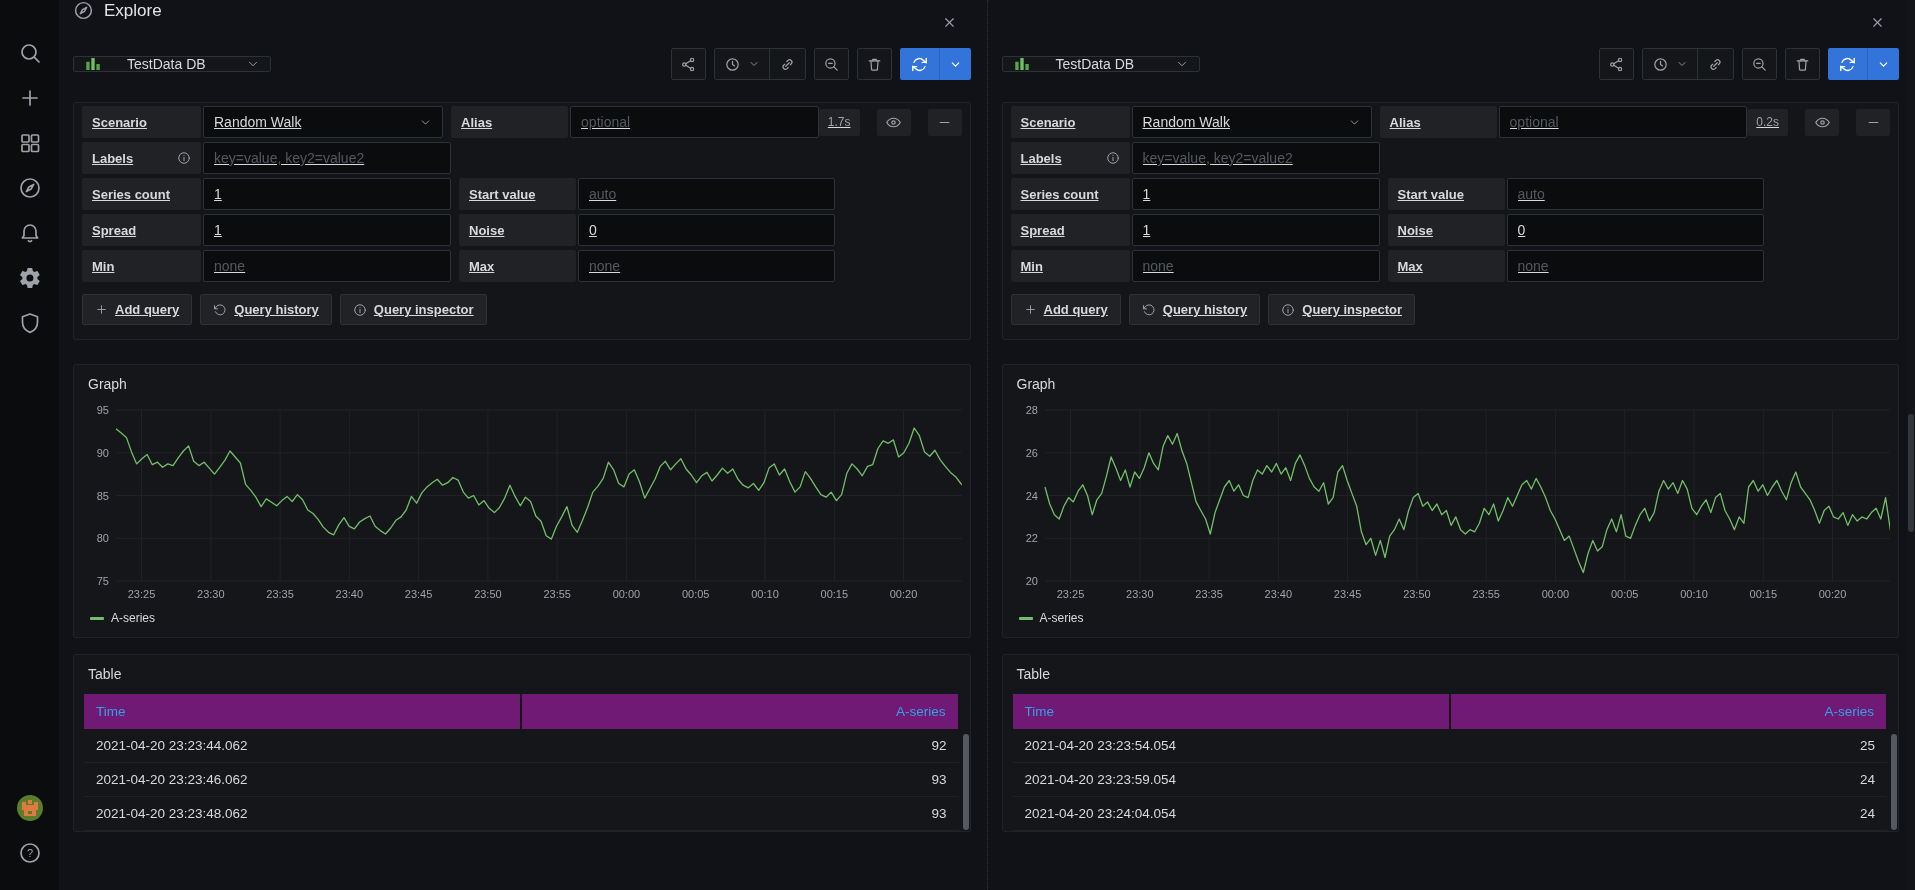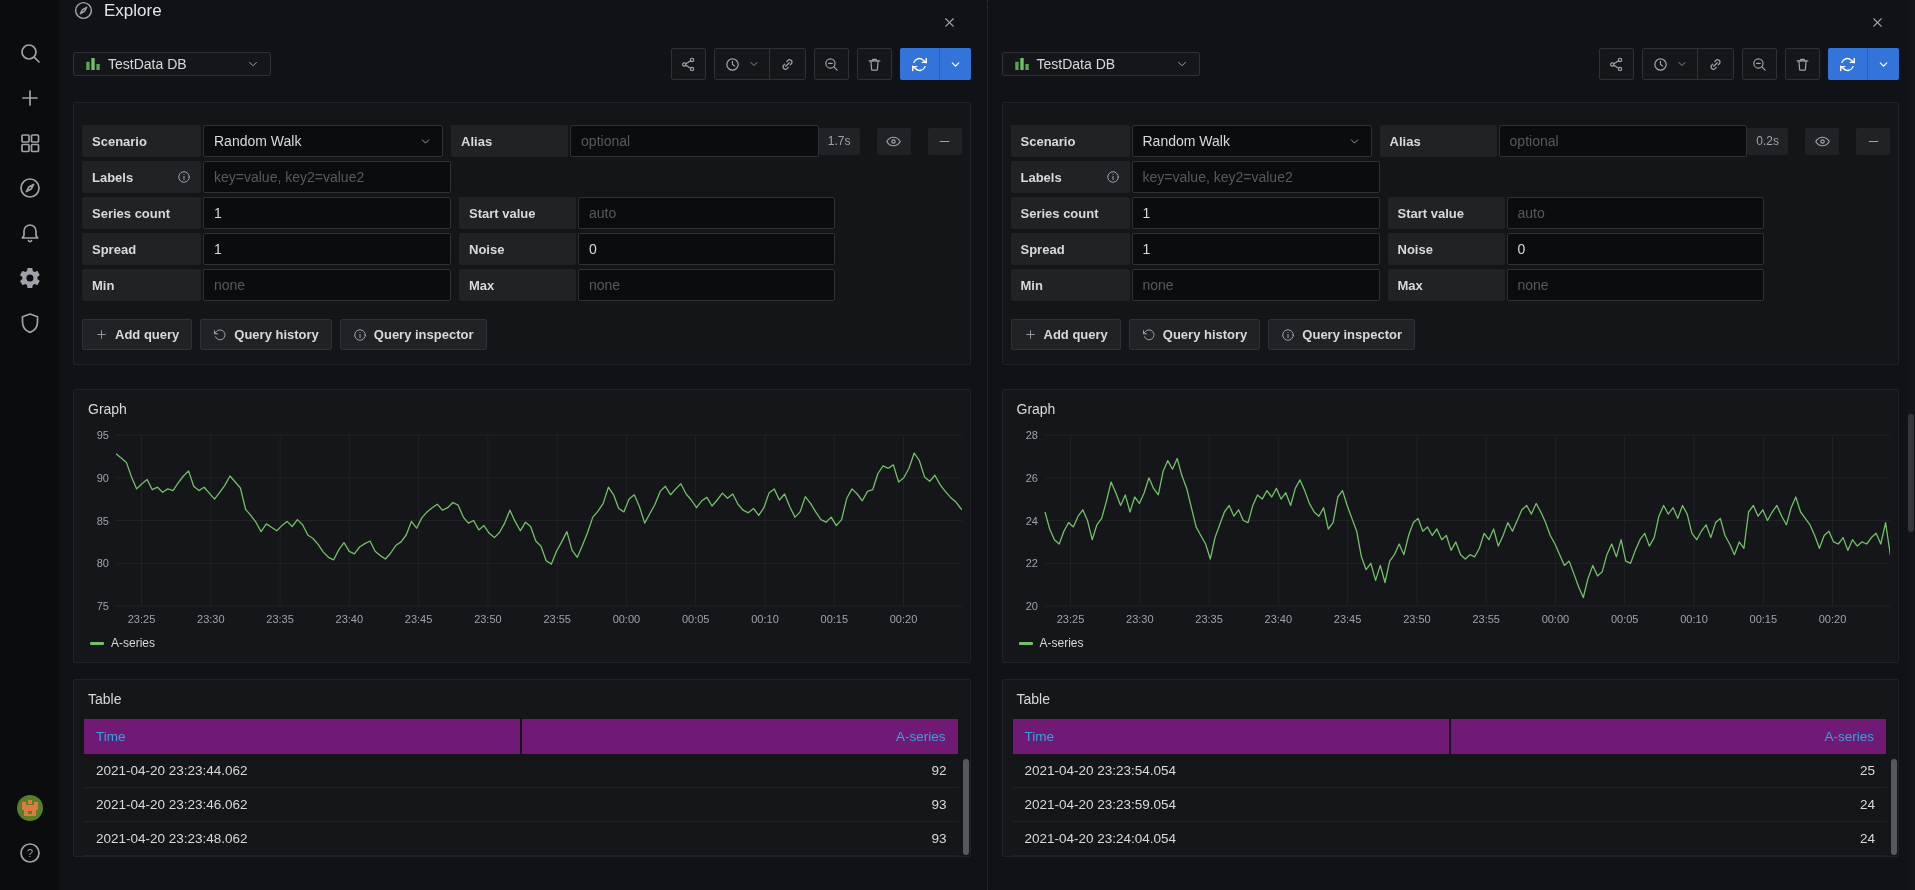--- a/index.html
+++ b/index.html
@@ -26,39 +26,39 @@
   .pane { flex:1 1 0; padding:0 16px 0 14px; min-width:0; position:relative; }
   .pane.right { border-left:1px dotted #2c3235; }
 
   .pane-header { height:46px; display:flex; align-items:flex-start; position:relative; }
   .explore-title { display:flex; align-items:center; gap:10px; font-size:17px; color:#e3e4e6; }
   .close-btn { position:absolute; right:14px; top:15px; cursor:pointer; }
 
   
   .toolbar-row { display:flex; align-items:center; justify-content:space-between; margin-top:2px; }
   .ds-picker {
-    display:flex; align-items:center; gap:6px; height:24px; min-width:198px;
+    display:flex; align-items:center; gap:25px; height:16px; min-width:198px;
     background:#141619; border:1px solid #2c3235; border-radius:2px; padding:0 10px; cursor:pointer;
   }
   .ds-picker .ds-name { color:#d8d9da; font-size:14px; }
   .ds-picker .chev { margin-left:auto; }
   .tb-group { display:flex; align-items:center; gap:8px; }
   .tb-btn {
     height:32px; min-width:34px; padding:0 8px; background:#141619; border:1px solid #2c3235;
     border-radius:2px; display:flex; align-items:center; justify-content:center; cursor:pointer; gap:6px;
   }
   .tb-seg { display:flex; height:32px; border:1px solid #2c3235; border-radius:2px; background:#141619; }
   .tb-seg .seg { display:flex; align-items:center; padding:0 9px; gap:7px; cursor:pointer; }
   .tb-seg .seg + .seg { border-left:1px solid #2c3235; }
   .run-btn { display:flex; height:32px; border-radius:2px; overflow:hidden; }
   .run-btn .seg { background:#3274d9; display:flex; align-items:center; padding:0 11px; cursor:pointer; }
   .run-btn .seg.dd { border-left:1px solid #2a62bd; padding:0 9px; }
 
   
-  .query-card { margin-top:22px; background:#131518; border:1px solid #202226; border-radius:2px; padding:19px 5px 12px 5px; }
+  .query-card { margin-top:22px; background:#131518; border:1px solid #202226; border-radius:2px; padding:0 5px 12px 5px;text-decoration:underline; }
   .q-row { display:flex; align-items:center; margin:3px 3px 4px 3px; }
   .chip {
     background:#202226; color:#d8d9da; height:32px; display:flex; align-items:center;
     padding:0 10px; border-radius:2px; font-size:13px; font-weight:bold; flex:0 0 auto;
   }
   .chip.w1 { width:119px; }
   .chip.w2 { width:117px; margin-left:8px; }
   .chip .info-i { margin-left:auto; }
   .q-input, .q-select {
     height:32px; background:#0b0c0e; border:1px solid #2c3235; border-radius:2px;
@@ -68,21 +68,21 @@
   }
   .q-input::placeholder { color:#55595f; }
   .q-input.w1 { width:248px; }
   .q-input.w2 { width:257px; }
   .q-select { width:248px; display:flex; align-items:center; cursor:pointer; }
   .q-select .chev { margin-left:auto; }
   .row-tools { margin-left:auto; display:flex; align-items:flex-start; gap:17px; }
   .dur-badge { background:#202226; color:#9fa2a8; font-size:12px; height:27px; display:flex; align-items:center; padding:0 9px; border-radius:2px; }
   .mini-btn { background:#202226; width:34px; height:27px; border-radius:2px; display:flex; align-items:center; justify-content:center; cursor:pointer; }
 
-  .action-row { display:flex; gap:8px; margin:18px 3px 2px 3px; }
+  .action-row { display:flex; gap:8px; margin:12px 3px 2px 3px; }
   .sec-btn {
     background:#202226; border:1px solid #2c3235; border-radius:2px; height:31px;
     display:flex; align-items:center; gap:7px; padding:0 12px; color:#d8d9da; font-size:13px; font-weight:bold; cursor:pointer;
   }
 
   
   .panel { margin-top:24px; background:#141619; border:1px solid #202226; border-radius:2px; }
   .panel-title { padding:11px 12px 6px 14px; font-size:14px; color:#d8d9da; }
   .chart-wrap { padding:2px 8px 0 6px; }
   .chart-wrap svg { width:100%; }

